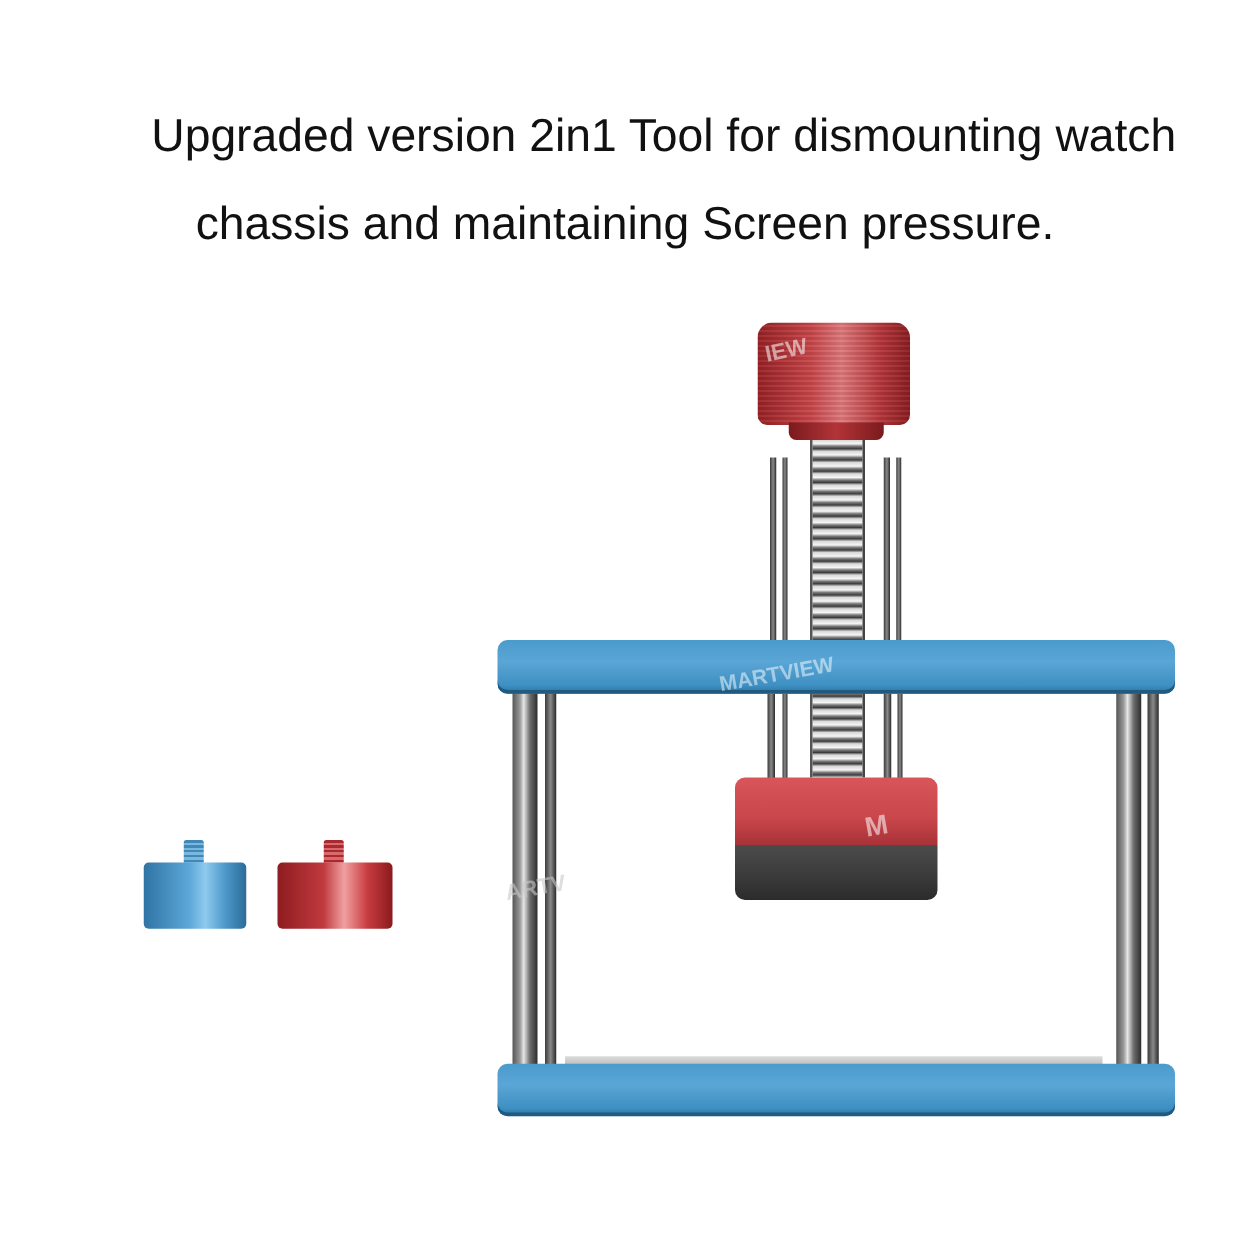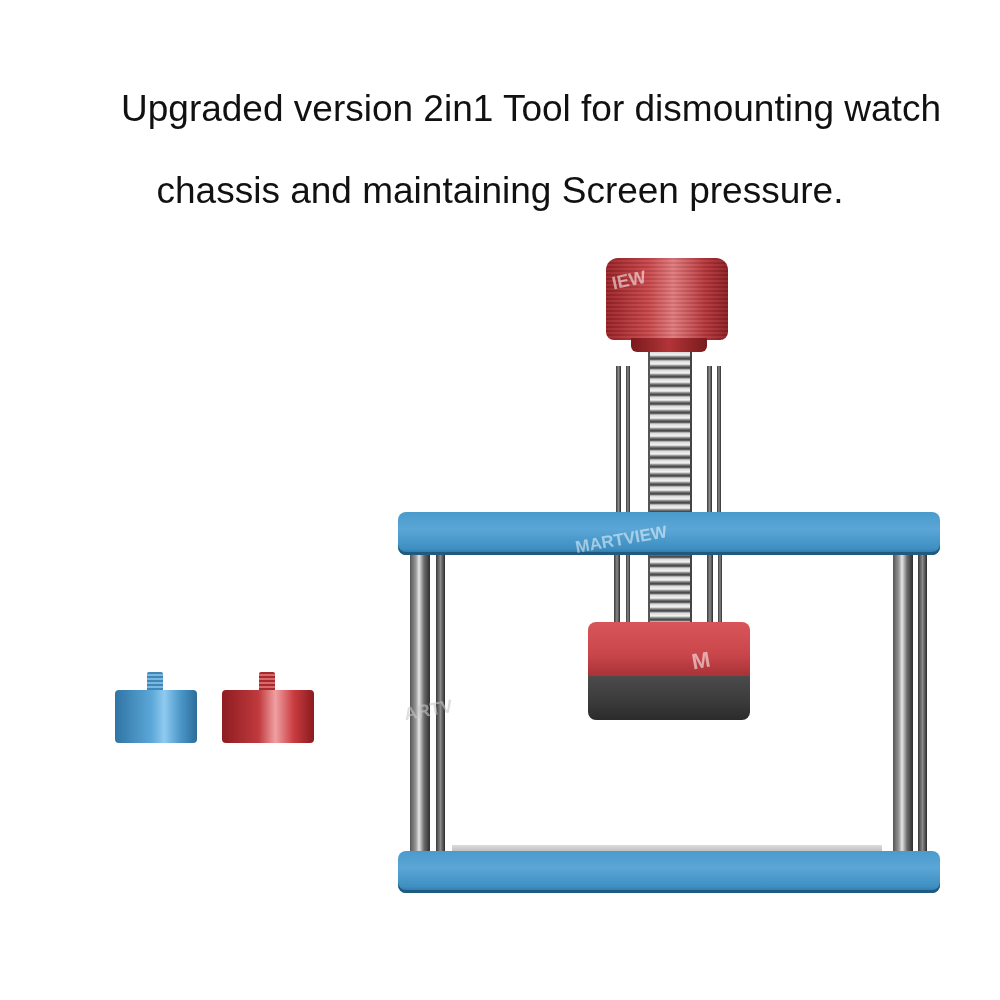--- a/index.html
+++ b/index.html
@@ -1,19 +1,19 @@
 <!DOCTYPE html>
 <html><head>
 <meta charset="utf-8">
 <style>
   html, body { margin: 0; padding: 0; }
   body { width: 1000px; height: 1000px; background: #ffffff; position: relative; overflow: hidden; font-family: "Liberation Sans", sans-serif; }
   .headline { position: absolute; left: 0; width: 1000px; text-align: center; color: #111; font-size: 37px; letter-spacing: 0px; font-family: "Liberation Sans", sans-serif; }
   .line1 { top: 88px; padding-left: 31px; }
-  .line2 { top: 158px; margin-top: 12px; }
+  .line2 { top: 158px; }
   .rod { position: absolute; background: linear-gradient(90deg,#555 0%,#9a9a9a 30%,#e6e6e6 45%,#6c6c6c 70%,#2e2e2e 100%); }
   .thin-rod { position: absolute; background: linear-gradient(90deg,#3a3a3a 0%,#8a8a8a 50%,#2a2a2a 100%); }
   .bar-blue { position: absolute; border-radius: 8px; background: linear-gradient(180deg,#4a9bcc 0%,#5aa6d6 40%,#3e8fc2 85%,#2d6f9b 100%); box-shadow: inset 0 -3px 0 #1f5a80; }
   .screw { position: absolute; background: repeating-linear-gradient(180deg,#d8d8d8 0px,#f5f5f5 3px,#7a7a7a 5px,#3c3c3c 7px,#d8d8d8 9px); border-left: 2px solid #555; border-right: 2px solid #444; }
   .knob { position: absolute; border-radius: 12px 12px 8px 8px; background: repeating-linear-gradient(180deg, rgba(0,0,0,0.08) 0 2px, rgba(255,255,255,0.05) 2px 4px), linear-gradient(90deg,#9a2226 0%,#c9474b 35%,#e07a7d 55%,#b8383c 80%,#8c1e22 100%); }
   .knob-collar { position: absolute; border-radius: 0 0 6px 6px; background: linear-gradient(90deg,#7a1a1d,#b23438,#7a1a1d); }
   .pad-red { position: absolute; border-radius: 8px 8px 0 0; background: linear-gradient(180deg,#d8555a 0%,#c9464b 60%,#a83237 100%); }
   .pad-grey { position: absolute; border-radius: 0 0 8px 8px; background: linear-gradient(180deg,#4b4b4b 0%,#3a3a3a 60%,#2b2b2b 100%); }
   .base-plate { position: absolute; background: linear-gradient(180deg,#dcdcdc,#b9b9b9); }
   .puck { position: absolute; border-radius: 4px; }

